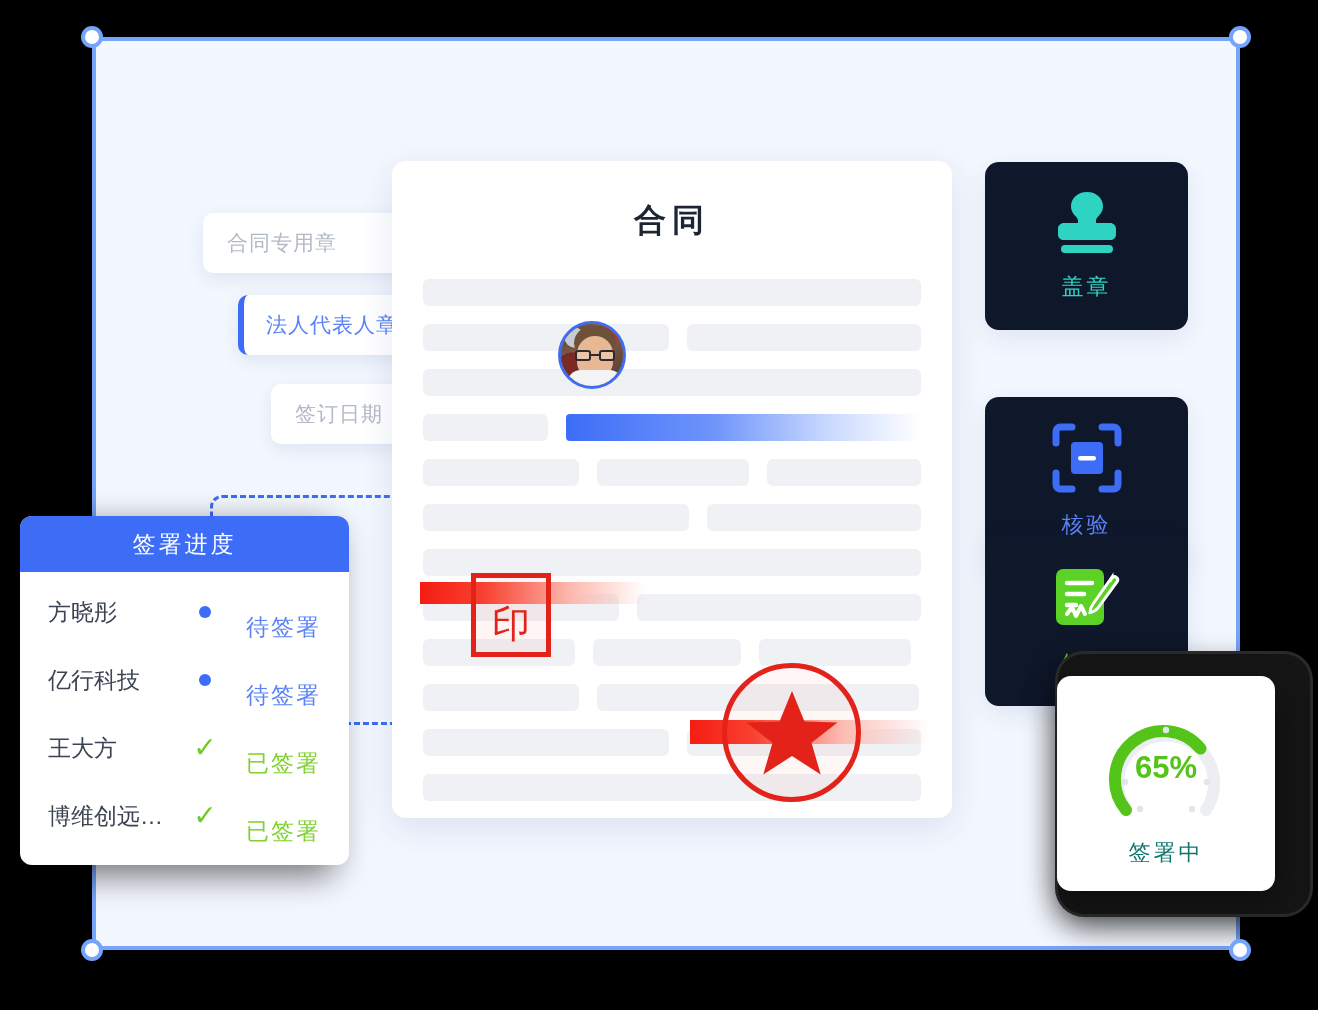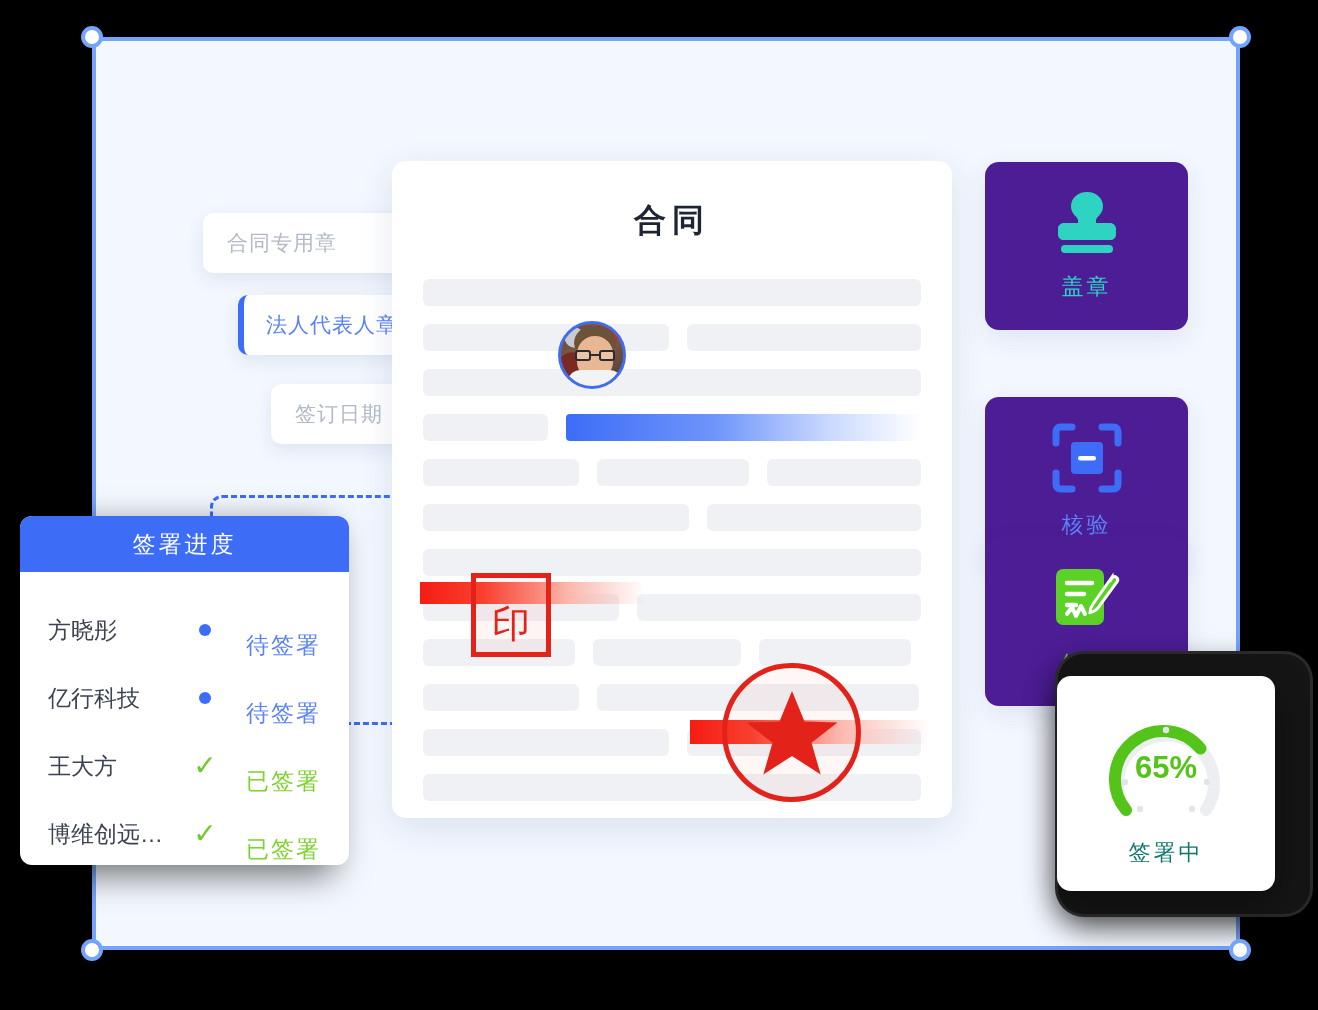--- a/index.html
+++ b/index.html
@@ -187,21 +187,21 @@
     background: rgba(255, 70, 55, .045);
     z-index: 30;
   }
   #stamp-circle svg { position: absolute; left: 50%; top: 50%; transform: translate(-50%,-50%); }
 
   
   .action-card {
     position: absolute;
     left: 985px;
     width: 203px;
-    background: #4c1d95;
+    background: #0f172a;
     border-radius: 14px;
     box-shadow: 0 8px 26px rgba(40, 70, 140, .10);
     display: flex;
     flex-direction: column;
     align-items: center;
     justify-content: center;
     z-index: 15;
   }
   .action-card.c1 { top: 162px; height: 168px; }
   .action-card.c2 { top: 350px; height: 168px; margin-top: 47px; }
@@ -273,21 +273,21 @@
     text-overflow: ellipsis;
     max-width: 150px;
   }
   .signer-mark { width: 40px; display: flex; align-items: center; justify-content: center; }
   .dot { width: 12px; height: 12px; border-radius: 50%; background: #3d6df7; display: block; }
   .check { color: #6ecb2b; font-size: 28px; line-height: 1; }
   .signer-status { width: 96px; font-size: 23px; letter-spacing: 2px; text-align: right; margin-top: 31px; }
   .st-pending { color: #5b82f6; }
   .st-done { color: #7ed12e; }
 
-  #panel-body { padding-top: 24px; }
+  #panel-body { padding-top: 6px; }
 </style>
 </head>
 <body>
 
 <div id="stage">
 
   <div id="selection-frame"></div>
 
   <div id="dash-rect"></div>
 

